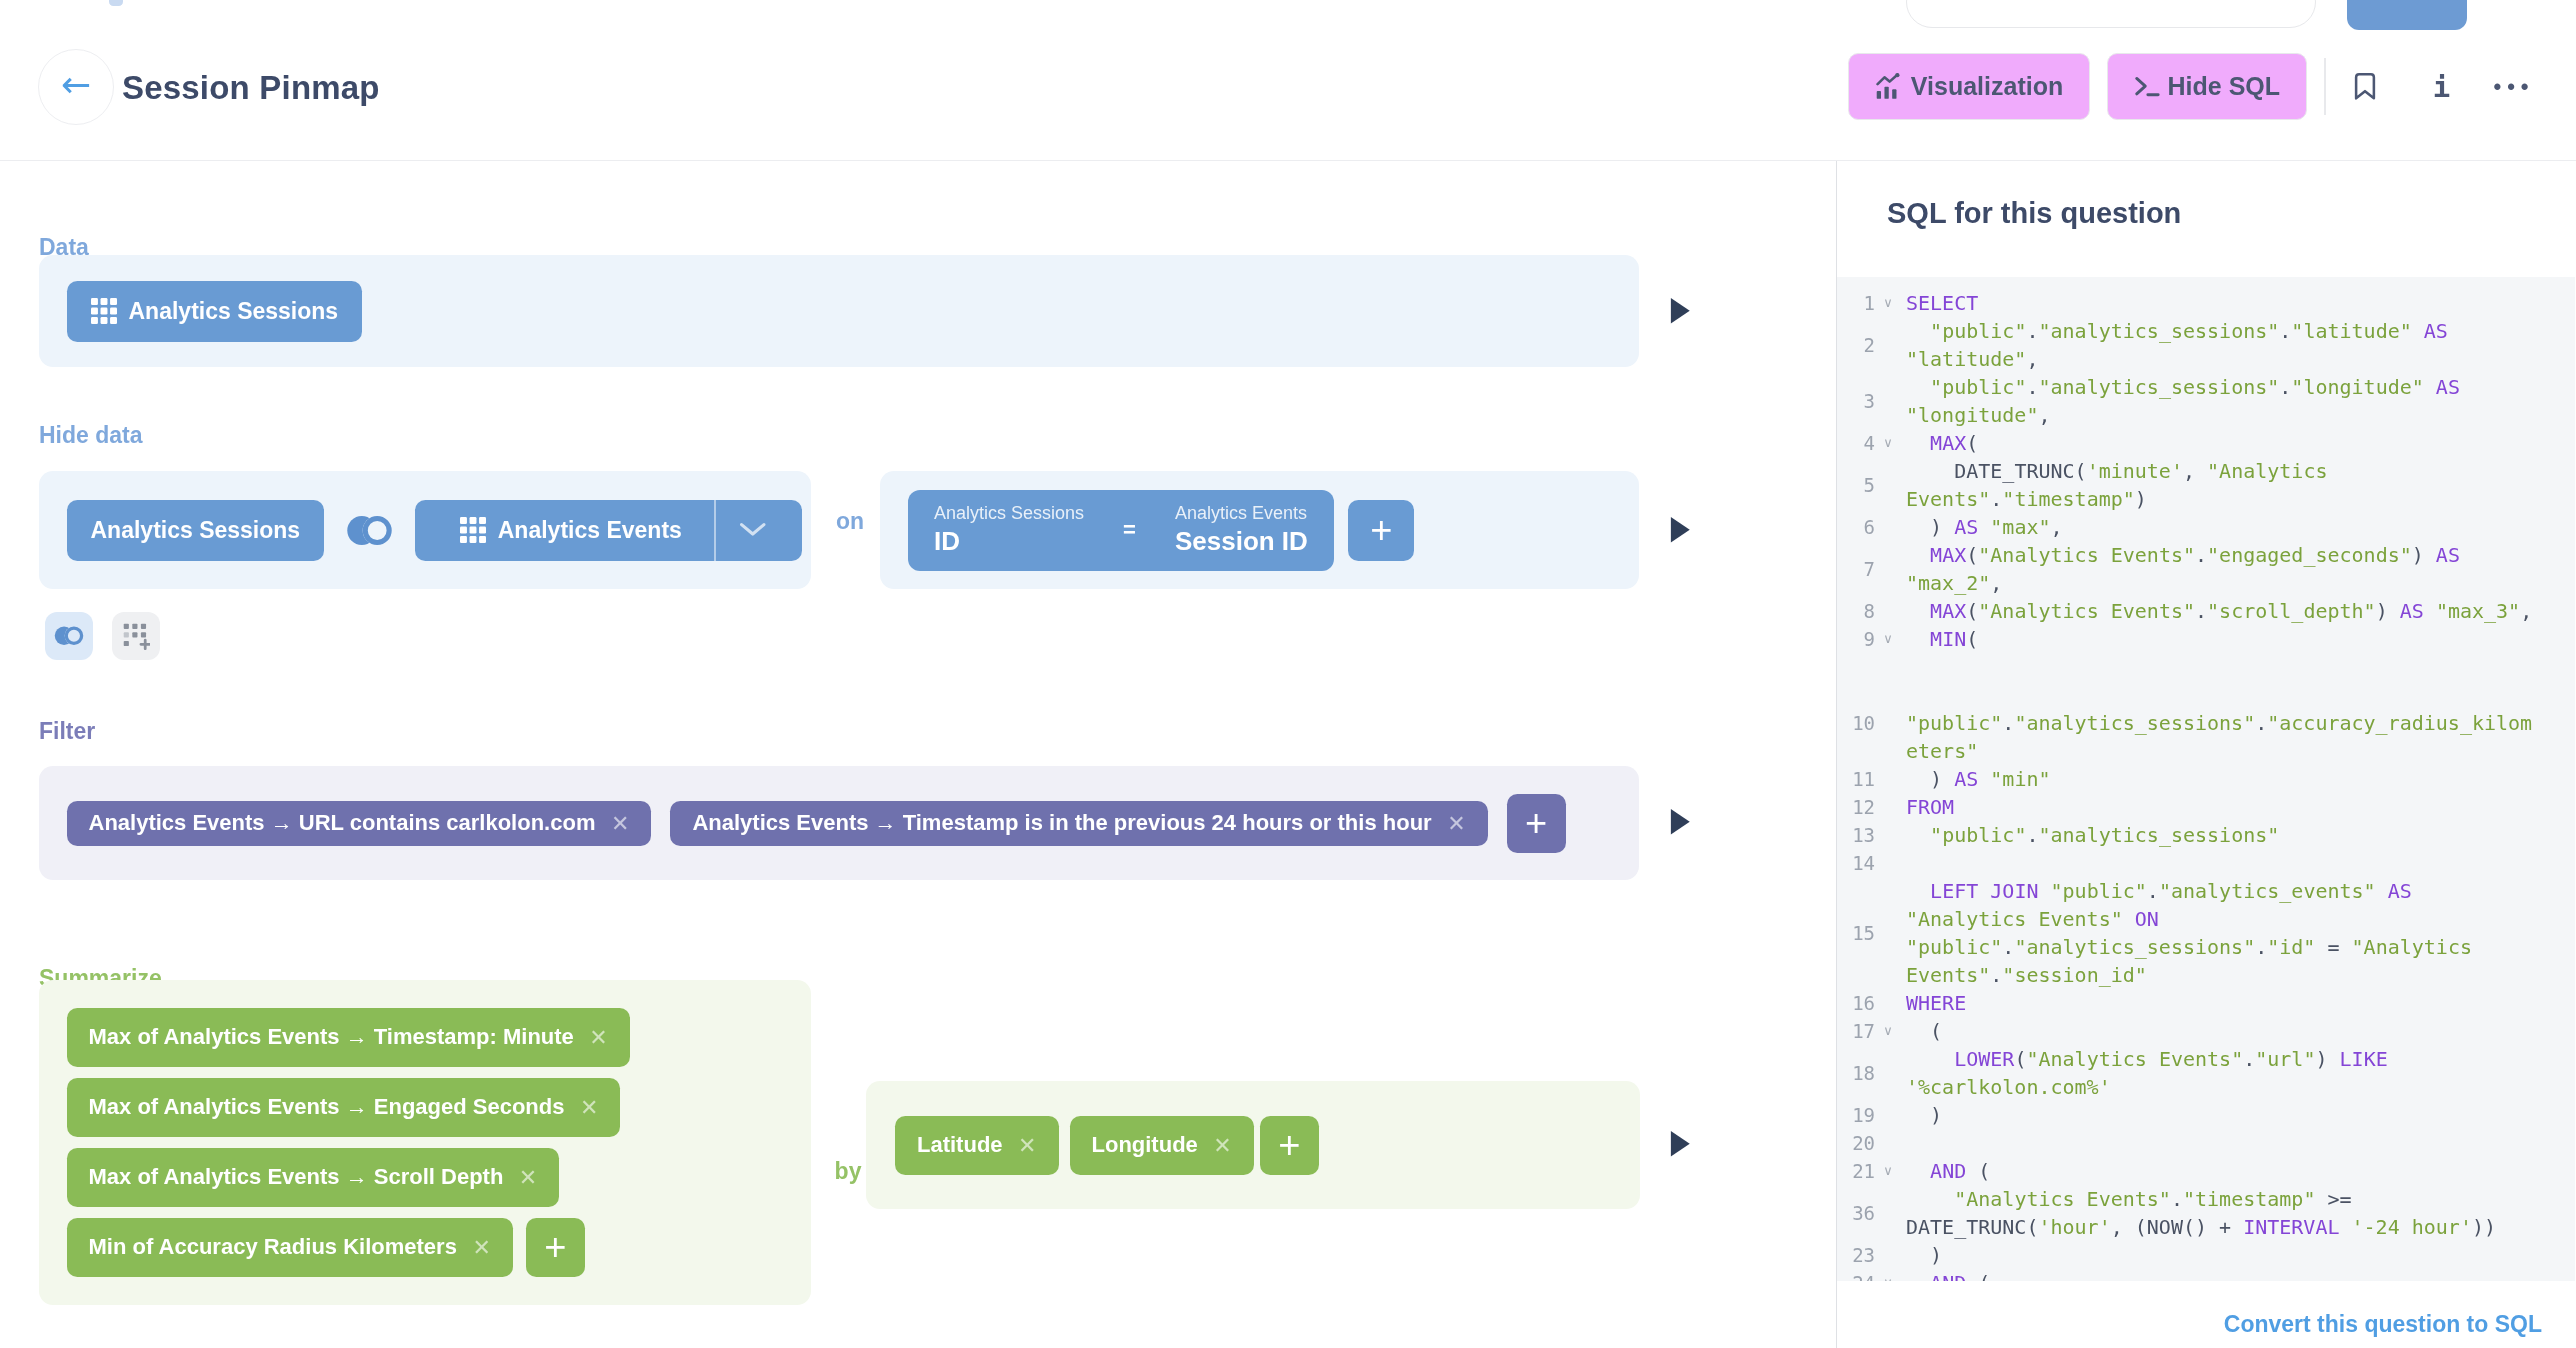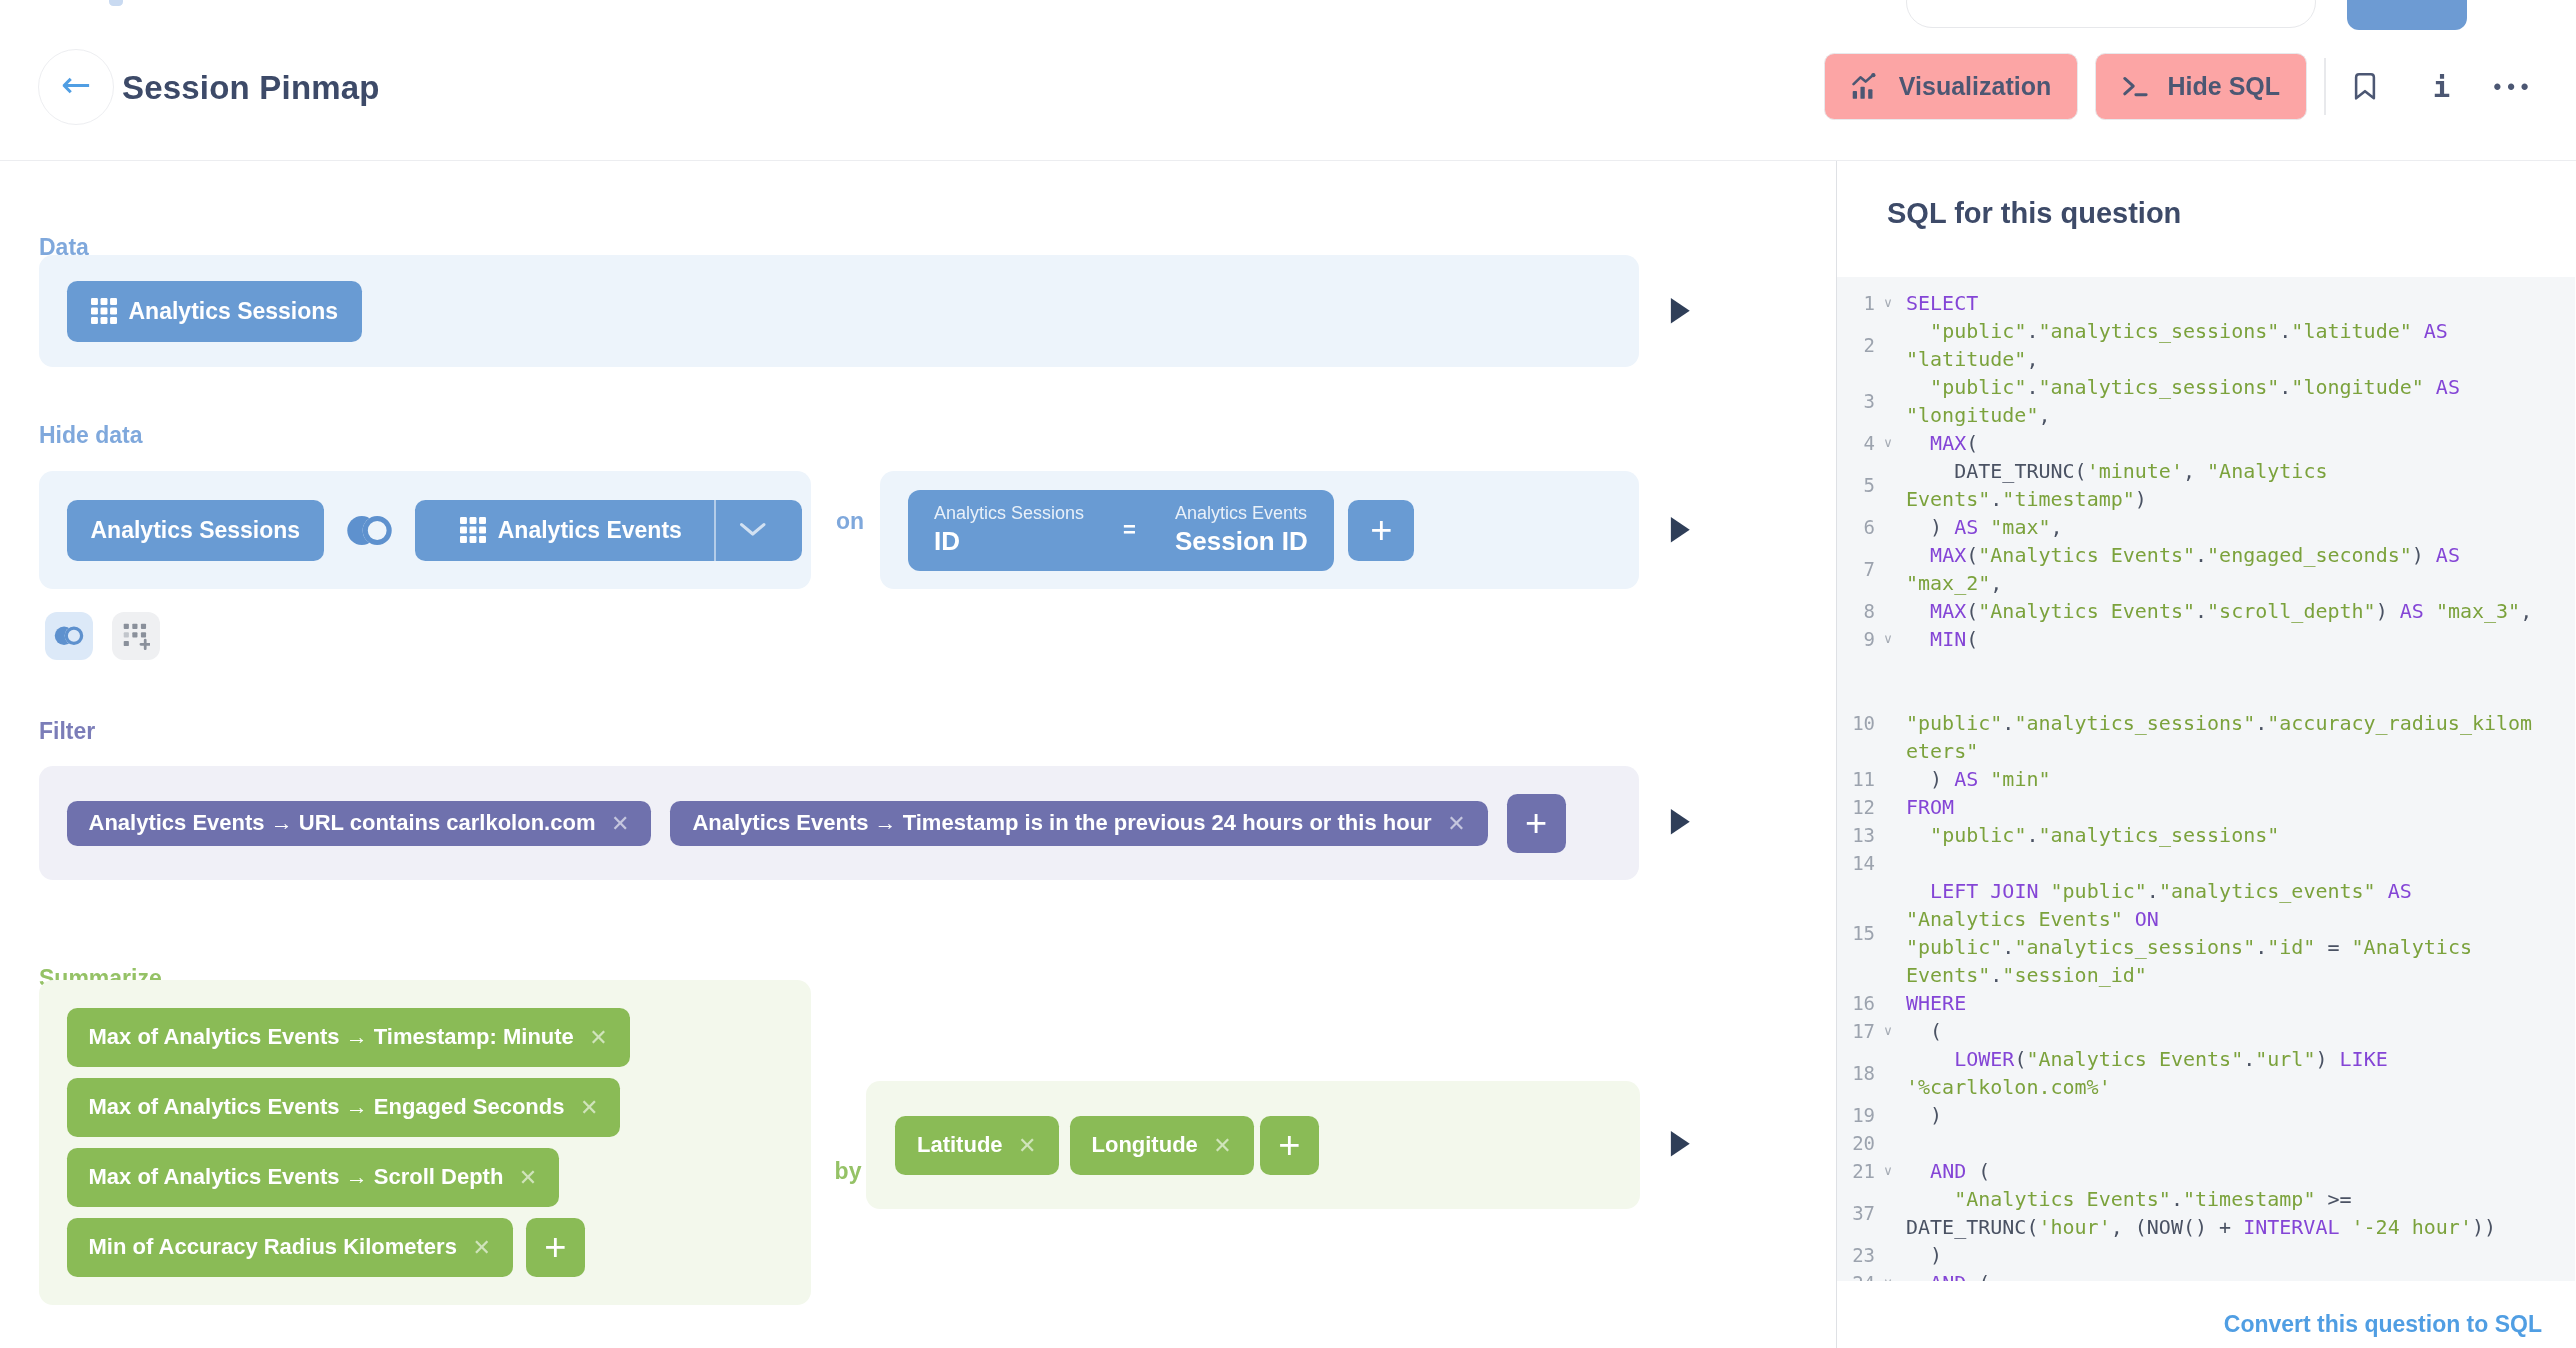--- a/index.html
+++ b/index.html
@@ -32,22 +32,22 @@
           border-bottom:1.7px solid #ECEDF0;box-sizing:border-box;z-index:3;}
   .mini-dot{position:absolute;left:109px;top:0;width:13.7px;height:6px;background:#C9DAF1;border-radius:0 0 4.3px 4.3px;}
   .search-remnant{position:absolute;left:1906px;top:-24px;width:410px;height:52px;background:#fff;
           border:1.7px solid #E7E8EB;border-radius:26px;box-sizing:border-box;}
   .btn-remnant{position:absolute;left:2347px;top:-27.5px;width:120px;height:57px;background:#6D9BD3;border-radius:12px;}
   .back-btn{position:absolute;left:38px;top:49px;width:76px;height:76px;border-radius:50%;
           border:1.7px solid #EDEEF1;background:#fff;display:flex;align-items:center;justify-content:center;box-sizing:border-box;cursor:pointer;}
   .back-btn span{font-family:"DejaVu Sans",sans-serif;font-size:36px;color:var(--brand);line-height:1;margin-top:-3.4px;}
   .page-title{position:absolute;left:122px;top:69px;font-size:33px;font-weight:700;color:var(--title);letter-spacing:0.2px;}
   .header-actions{position:absolute;right:36px;top:53px;height:67px;display:flex;align-items:center;}
-  .hbtn{display:flex;align-items:center;gap:20px;height:67px;padding:0 26px;border:1.7px solid #E8E9EC;border-radius:10.3px;
-        background:#fca5a5;font-size:25px;font-weight:700;color:var(--text-dark);box-sizing:border-box;cursor:pointer;white-space:nowrap;}
+  .hbtn{display:flex;align-items:center;gap:8px;height:67px;padding:0 26px;border:1.7px solid #E8E9EC;border-radius:10.3px;
+        background:#f0abfc;font-size:25px;font-weight:700;color:var(--text-dark);box-sizing:border-box;cursor:pointer;white-space:nowrap;}
   .hbtn+.hbtn{margin-left:16.3px;align-items:center;}
   .vdivider{width:1.7px;height:57px;background:#E8E9EC;margin:0 13.7px 0 17px;}
   .icon-btn{display:flex;align-items:center;justify-content:center;width:52px;height:57px;cursor:pointer;}
   .info-glyph{font-family:"DejaVu Sans Mono",monospace;font-weight:700;font-size:29px;color:var(--text-dark);}
   .dots-glyph{font-size:22px;letter-spacing:6px;color:var(--text-dark);font-weight:700;}
 
   
   .main{position:absolute;left:0;top:161px;width:1835px;height:1187px;background:#fff;}
   .sec-label{position:absolute;font-size:23px;font-weight:700;}
   .lbl-blue{color:var(--blue-label);}
@@ -474,21 +474,21 @@
         </div>
         <div class="cl">
           <div class="g">
             <span class="ln">21</span>
             <span class="fold">∨</span>
           </div>
           <div class="c"><span>  </span><span class="k">AND</span><span> (</span></div>
         </div>
         <div class="cl">
           <div class="g">
-            <span class="ln">37</span>
+            <span class="ln">36</span>
             <span class="fold"></span>
           </div>
           <div class="c"><span>    </span><span class="s">"Analytics Events"</span><span>.</span><span class="s">"timestamp"</span><span> &gt;= DATE_TRUNC(</span><span class="s">'hour'</span><span>, (NOW() + </span><span class="k">INTERVAL</span><span> </span><span class="s">'-24 hour'</span><span>))</span></div>
         </div>
         <div class="cl">
           <div class="g">
             <span class="ln">23</span>
             <span class="fold"></span>
           </div>
           <div class="c"><span>  )</span></div>

